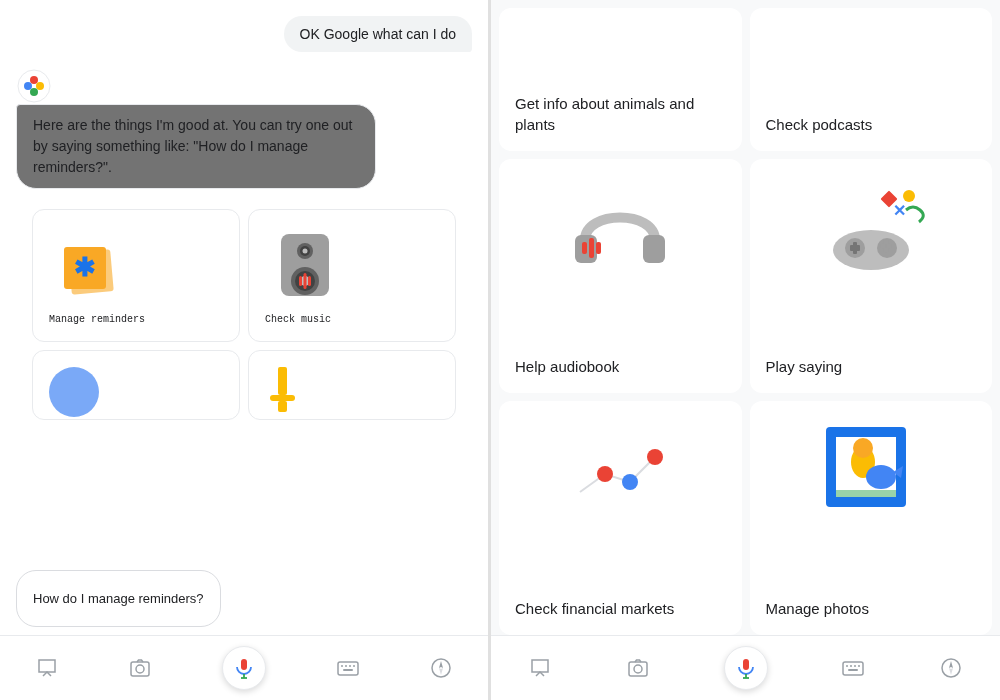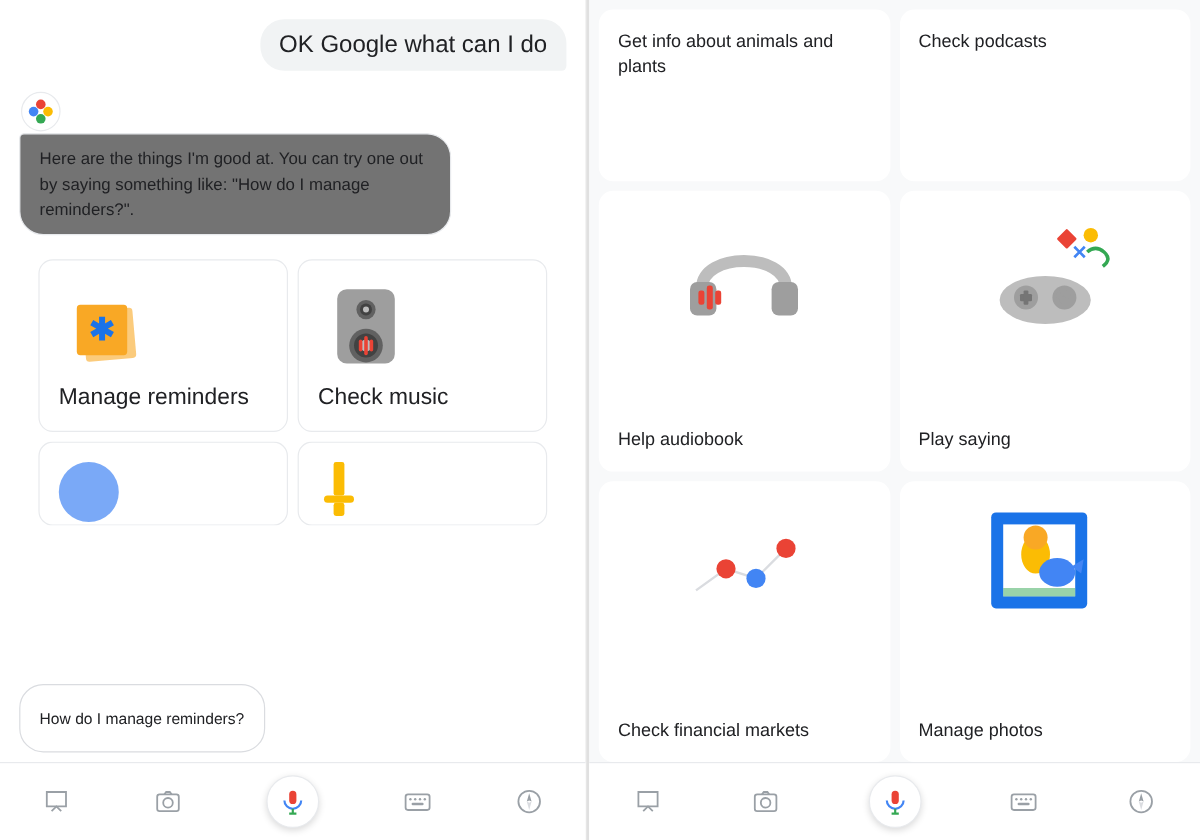--- a/index.html
+++ b/index.html
@@ -30,21 +30,21 @@
       overflow: hidden;
     }
 
     .user-message-bubble {
       background: #f1f3f4;
       border-radius: 20px 20px 4px 20px;
       padding: 10px 16px;
       display: inline-block;
       float: right;
       max-width: 280px;
-      font-size: 20px;
+      font-size: 14px;
       color: #202124;
       margin-bottom: 16px;
     }
 
     .clearfix::after { content: ''; display: table; clear: both; }
 
     .assistant-message {
       background: #737373;
       border-radius: 4px 20px 20px 20px;
       padding: 10px 16px;
@@ -79,23 +79,24 @@
     .card-icon {
       width: 80px;
       height: 80px;
       margin-bottom: 8px;
       display: flex;
       align-items: center;
       justify-content: center;
     }
 
     .card-label {
-      font-size: 19px;
+      font-size: 10px;
       color: #202124;
       font-weight: 400;
+      font-family: Liberation Mono, monospace;
     }
 
     
     .feature-grid-partial {
       display: grid;
       grid-template-columns: 1fr 1fr;
       gap: 8px;
       padding: 0 16px;
       margin-bottom: 8px;
       overflow: hidden;
@@ -181,21 +182,21 @@
       background: #fff;
       border-radius: 12px;
       padding: 16px;
       display: flex;
       flex-direction: column;
       align-items: flex-start;
       justify-content: space-between;
     }
 
     .right-card-text-only {
-      justify-content: flex-start;
+      justify-content: flex-end;
       min-height: 80px;
     }
 
     .right-card-label {
       font-size: 15px;
       color: #202124;
       font-weight: 400;
       line-height: 1.4;
     }
 

